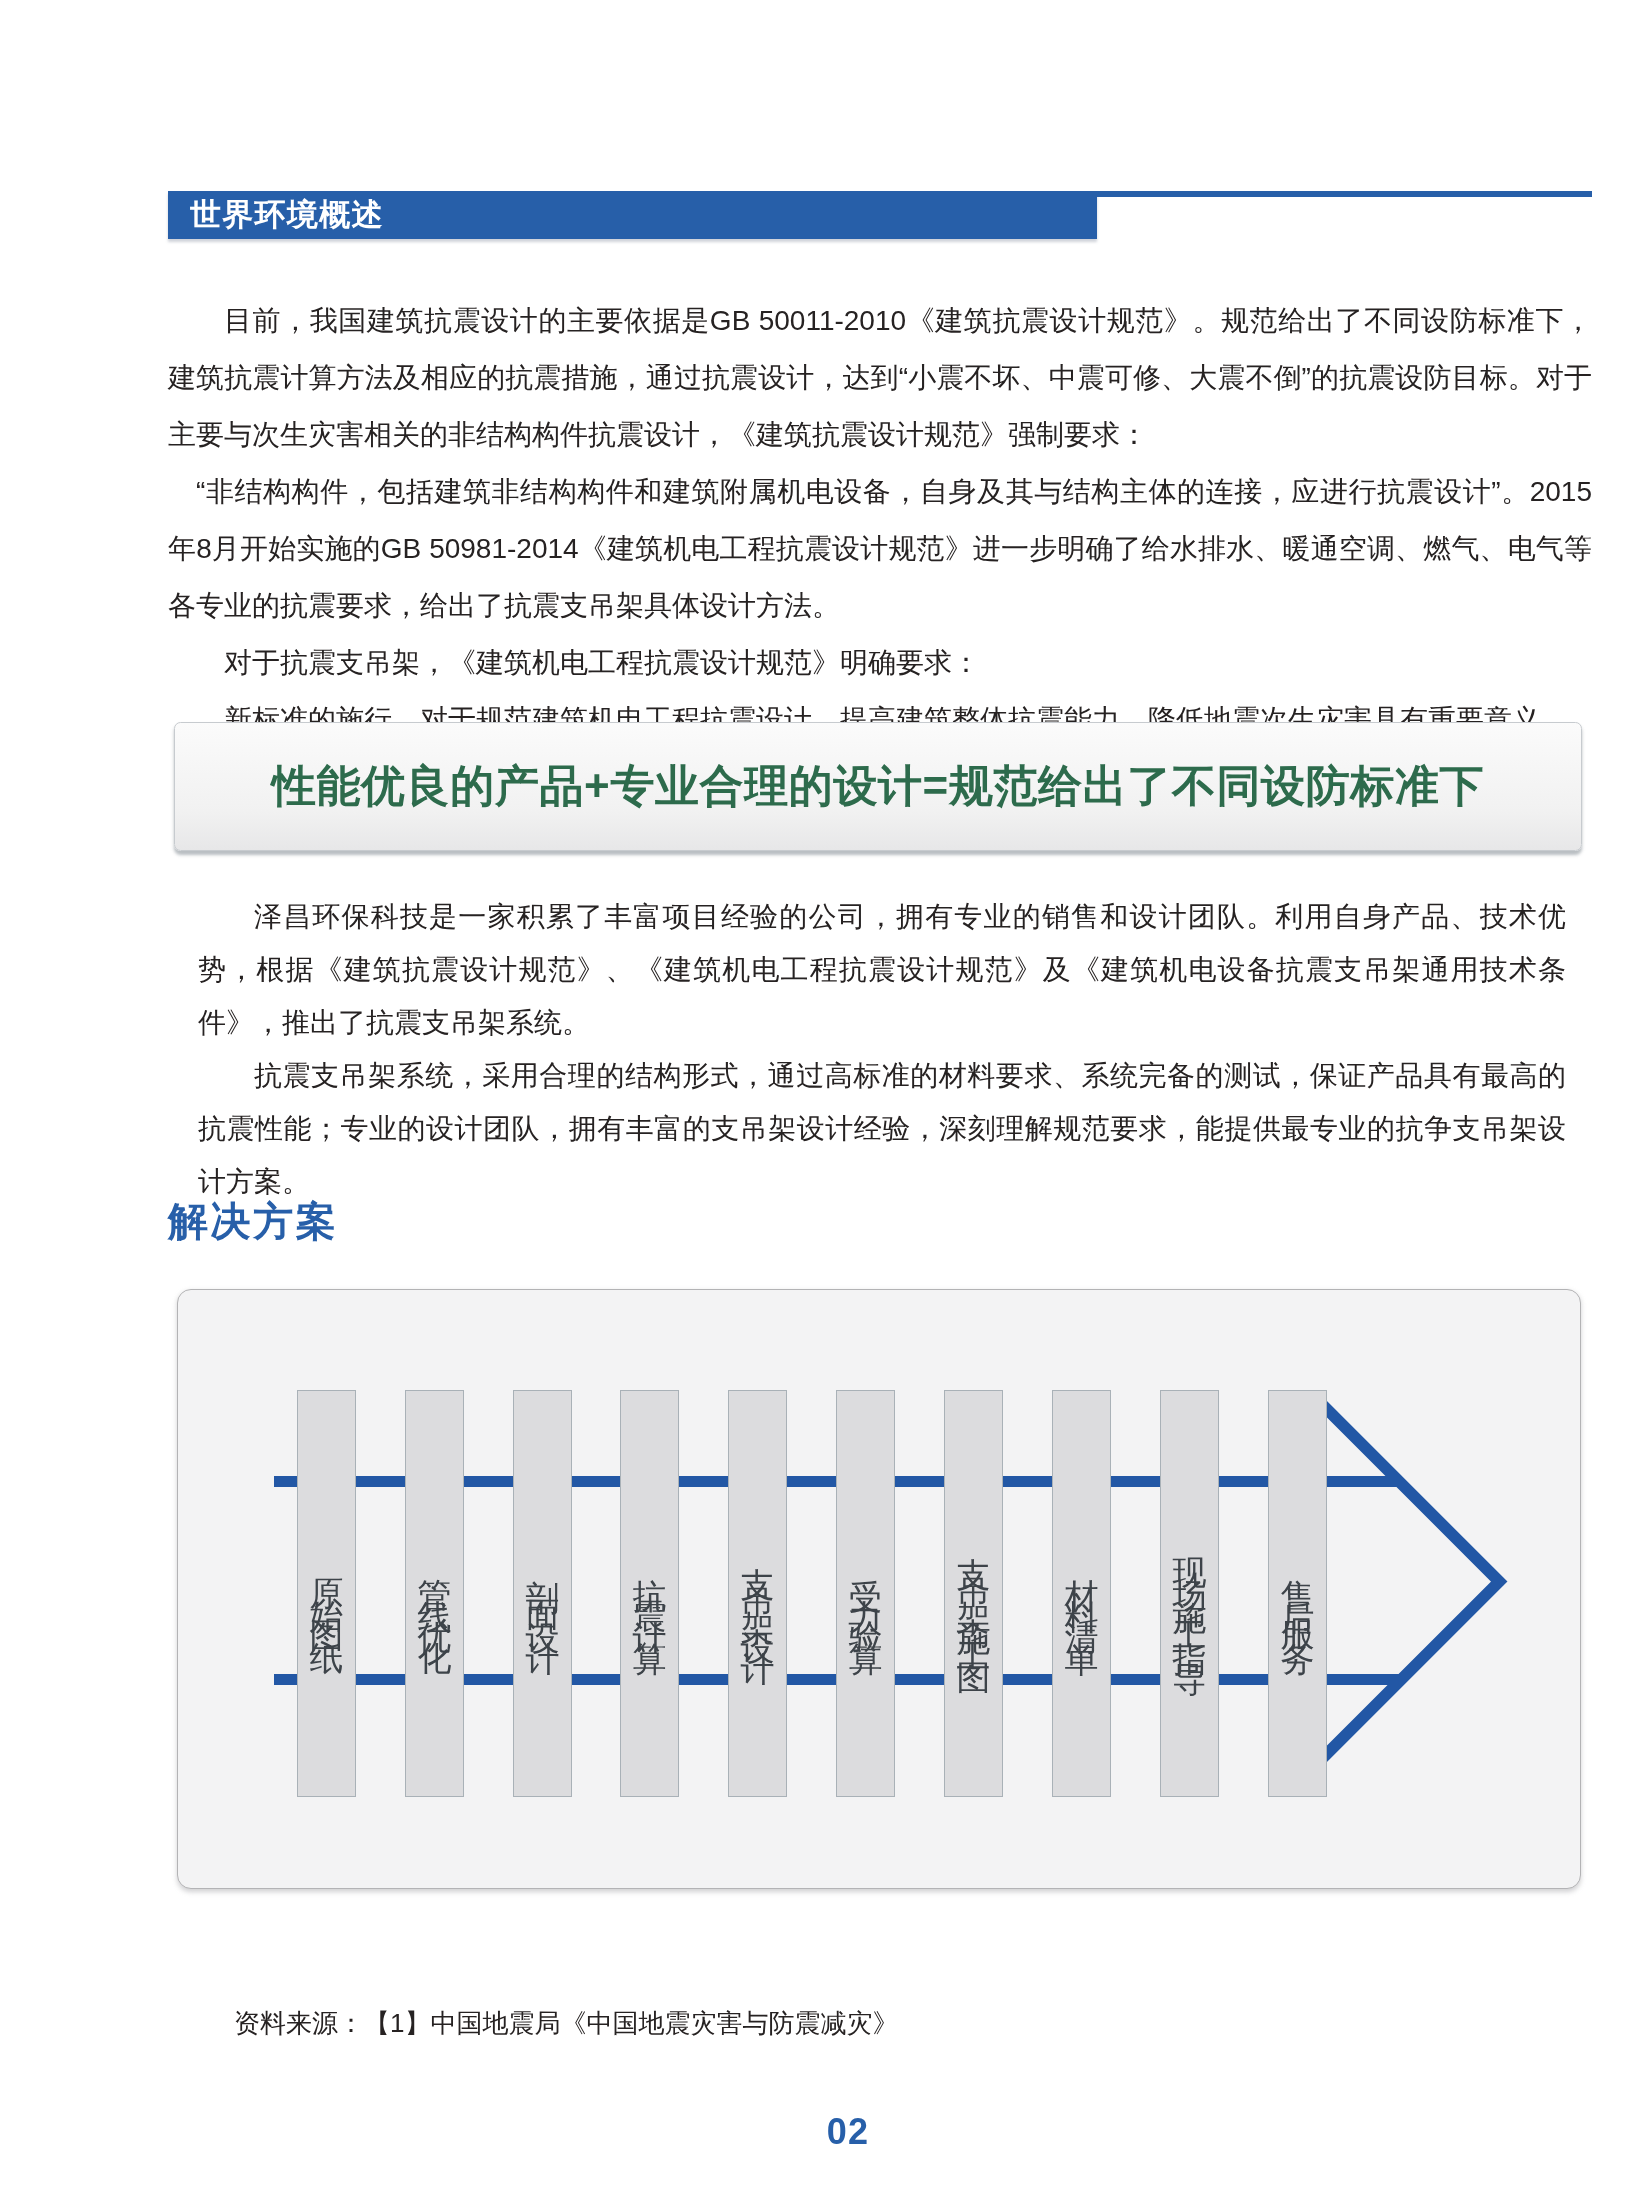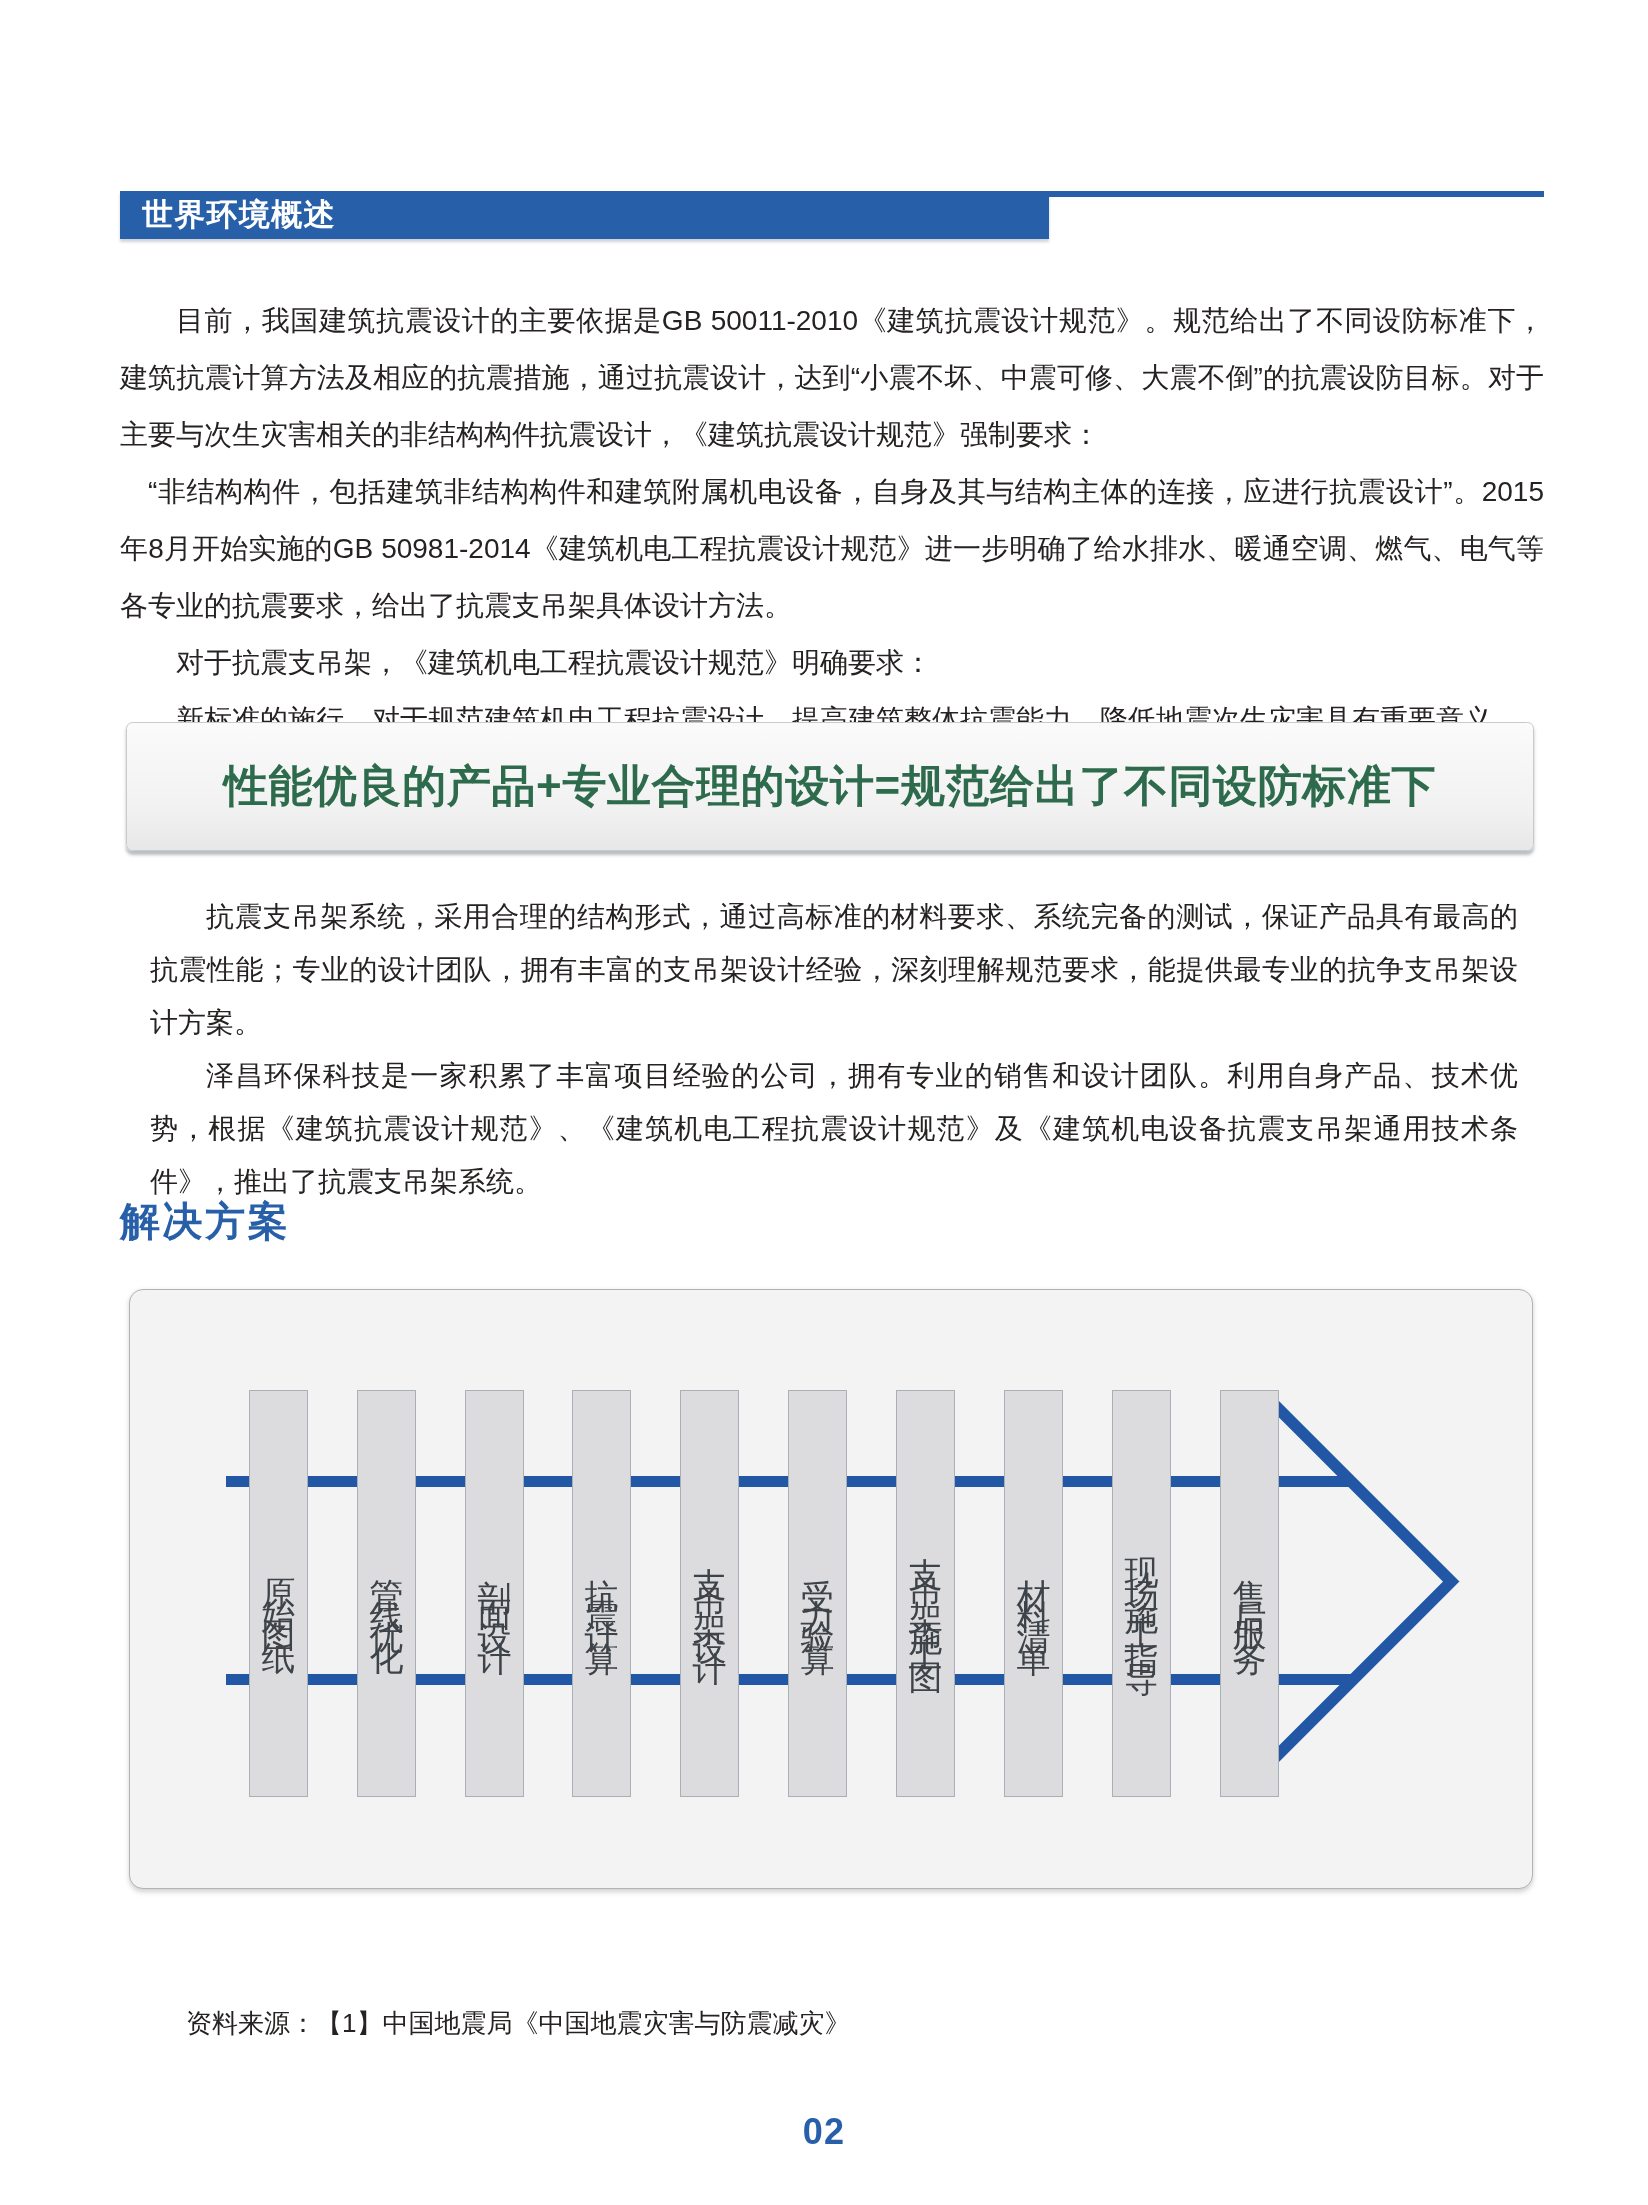--- a/index.html
+++ b/index.html
@@ -1,21 +1,21 @@
 <!DOCTYPE html>
 <html style="font-size:10.3px"><head>
 <meta charset="utf-8">
 <style>
   html,body{margin:0;padding:0;}
   body{
     width:1648px;height:2205px;background:#ffffff;position:relative;
     font-family:"Liberation Sans","DejaVu Sans",sans-serif;
     color:#262222;
   }
-  #page{position:absolute;inset:0;overflow:hidden;}
+  #page{position:absolute;inset:0;overflow:hidden;margin-left:48px;}
 
   
   .section-bar{
     position:absolute;left:120px;top:191px;width:929px;height:48px;
     background:#275fa9;box-shadow:0 3.2px 2.6px rgba(120,130,150,.35);
     display:flex;align-items:center;
   }
   .section-bar .t{
     color:#ffffff;font-size:31px;font-weight:bold;padding-left:22px;letter-spacing:1.3px;
   }
@@ -103,22 +103,22 @@
     <p class="ind1">“非结构构件，包括建筑非结构构件和建筑附属机电设备，自身及其与结构主体的连接，应进行抗震设计”。2015年8月开始实施的GB 50981-2014《建筑机电工程抗震设计规范》进一步明确了给水排水、暖通空调、燃气、电气等各专业的抗震要求，给出了抗震支吊架具体设计方法。</p>
     <p class="ind2">对于抗震支吊架，《建筑机电工程抗震设计规范》明确要求：</p>
     <p class="ind2">新标准的施行，对于规范建筑机电工程抗震设计，提高建筑整体抗震能力，降低地震次生灾害具有重要意义。</p>
   </div>
 
   <div class="highlight-box">
     <span class="t">性能优良的产品+专业合理的设计=规范给出了不同设防标准下</span>
   </div>
 
   <div class="about">
+    <p class="ind2">泽昌环保科技是一家积累了丰富项目经验的公司，拥有专业的销售和设计团队。利用自身产品、技术优势，根据《建筑抗震设计规范》、《建筑机电工程抗震设计规范》及《建筑机电设备抗震支吊架通用技术条件》，推出了抗震支吊架系统。</p>
     <p class="ind2">抗震支吊架系统，采用合理的结构形式，通过高标准的材料要求、系统完备的测试，保证产品具有最高的抗震性能；专业的设计团队，拥有丰富的支吊架设计经验，深刻理解规范要求，能提供最专业的抗争支吊架设计方案。</p>
-    <p class="ind2">泽昌环保科技是一家积累了丰富项目经验的公司，拥有专业的销售和设计团队。利用自身产品、技术优势，根据《建筑抗震设计规范》、《建筑机电工程抗震设计规范》及《建筑机电设备抗震支吊架通用技术条件》，推出了抗震支吊架系统。</p>
   </div>
 
   <div class="sol-heading">解决方案</div>
 
   <div class="diagram">
     <div class="flow-line l1"></div>
     <div class="flow-line l2"></div>
 
     <svg class="flow-arrow" viewBox="0 0 2170 925" xmlns="http://www.w3.org/2000/svg">
       <polyline points="1765,171 2045,451 1765,731" fill="none" stroke="#2257a5" stroke-width="18"></polyline>

